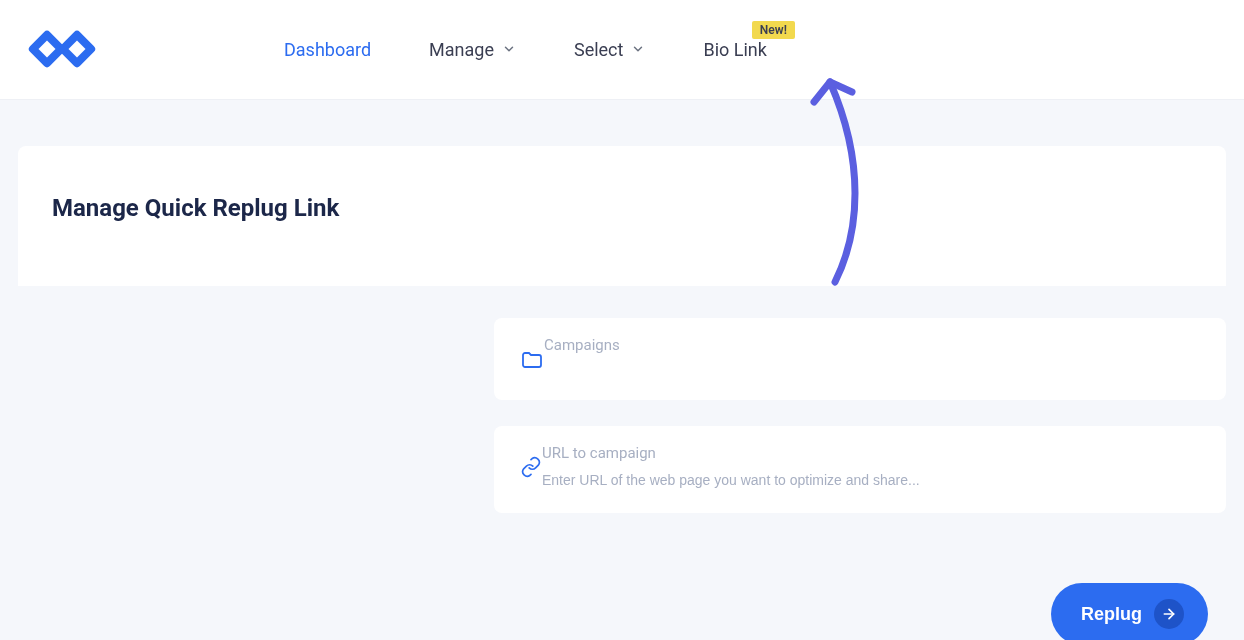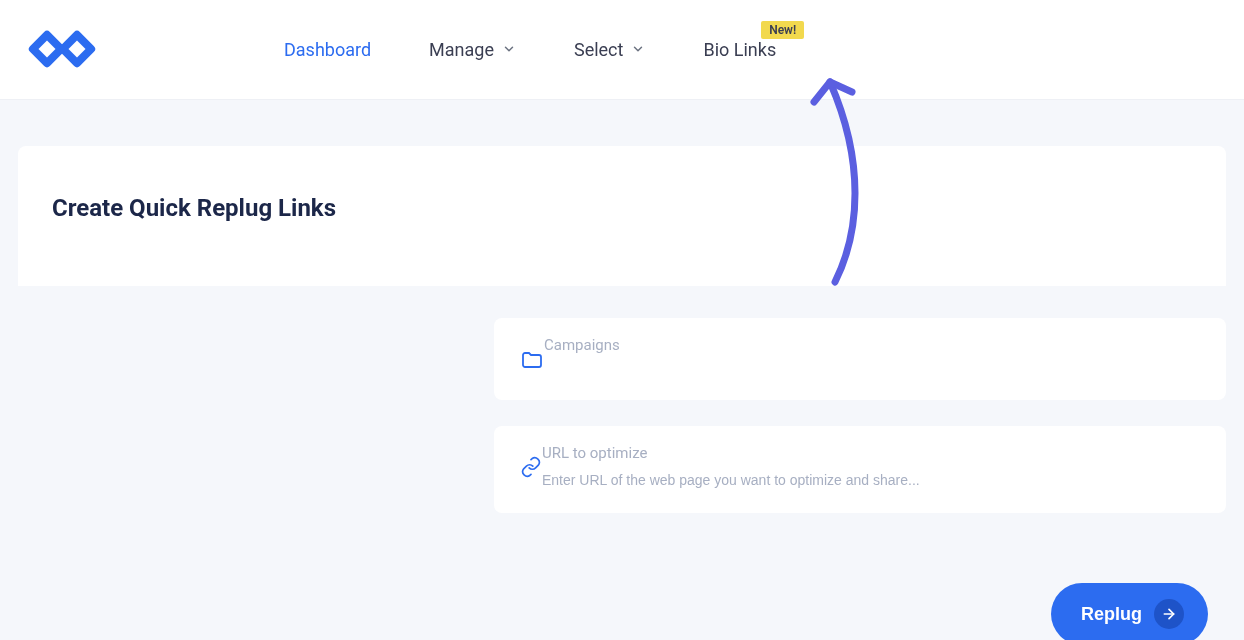--- a/index.html
+++ b/index.html
@@ -161,29 +161,29 @@
           <polyline points="6 9 12 15 18 9"></polyline>
         </svg>
     </div>
     <div class="nav-item">
       <span>Select</span>
       <svg class="chev" width="14" height="14" viewBox="0 0 24 24" fill="none" stroke="#6B7280" stroke-width="2.5" stroke-linecap="round" stroke-linejoin="round">
           <polyline points="6 9 12 15 18 9"></polyline>
         </svg>
     </div>
     <div class="nav-item">
-      <span>Bio Links</span>
+      <span>Bio Link</span>
       <span class="badge-new">New!</span>
     </div>
   </div>
 </div>
 
 <div class="page">
   <div class="title-card">
-    <h1 class="page-title">Create Quick Replug Links</h1>
+    <h1 class="page-title">Manage Quick Replug Link</h1>
   </div>
 
   <div class="form-area">
     <div class="form-col">
 
       <div class="field-card">
         <div class="field-icon">
           <svg width="24" height="24" viewBox="0 0 24 24" fill="none" stroke="#2C6CF0" stroke-width="1.8">
               <path d="M3 7a2 2 0 0 1 2-2h4l2 2h8a2 2 0 0 1 2 2v8a2 2 0 0 1-2 2H5a2 2 0 0 1-2-2V7z"></path>
             </svg>
@@ -194,21 +194,21 @@
       </div>
 
       <div class="field-card">
         <div class="field-icon">
           <svg width="22" height="22" viewBox="0 0 24 24" fill="none" stroke="#2C6CF0" stroke-width="1.8" stroke-linecap="round">
               <path d="M10 13a5 5 0 0 0 7 0l3-3a5 5 0 0 0-7-7l-1 1"></path>
               <path d="M14 11a5 5 0 0 0-7 0l-3 3a5 5 0 0 0 7 7l1-1"></path>
             </svg>
         </div>
         <div class="field-body">
-          <div class="field-label">URL to optimize</div>
+          <div class="field-label">URL to campaign</div>
           <input class="field-input" placeholder="Enter URL of the web page you want to optimize and share..." style="">
         </div>
       </div>
 
       <div class="btn-row">
         <button class="create-btn">
           <span>Replug</span>
           <span class="circle">
             <svg width="16" height="16" viewBox="0 0 24 24" fill="none" stroke="#fff" stroke-width="2.5" stroke-linecap="round" stroke-linejoin="round">
                 <line x1="5" y1="12" x2="19" y2="12"></line>

